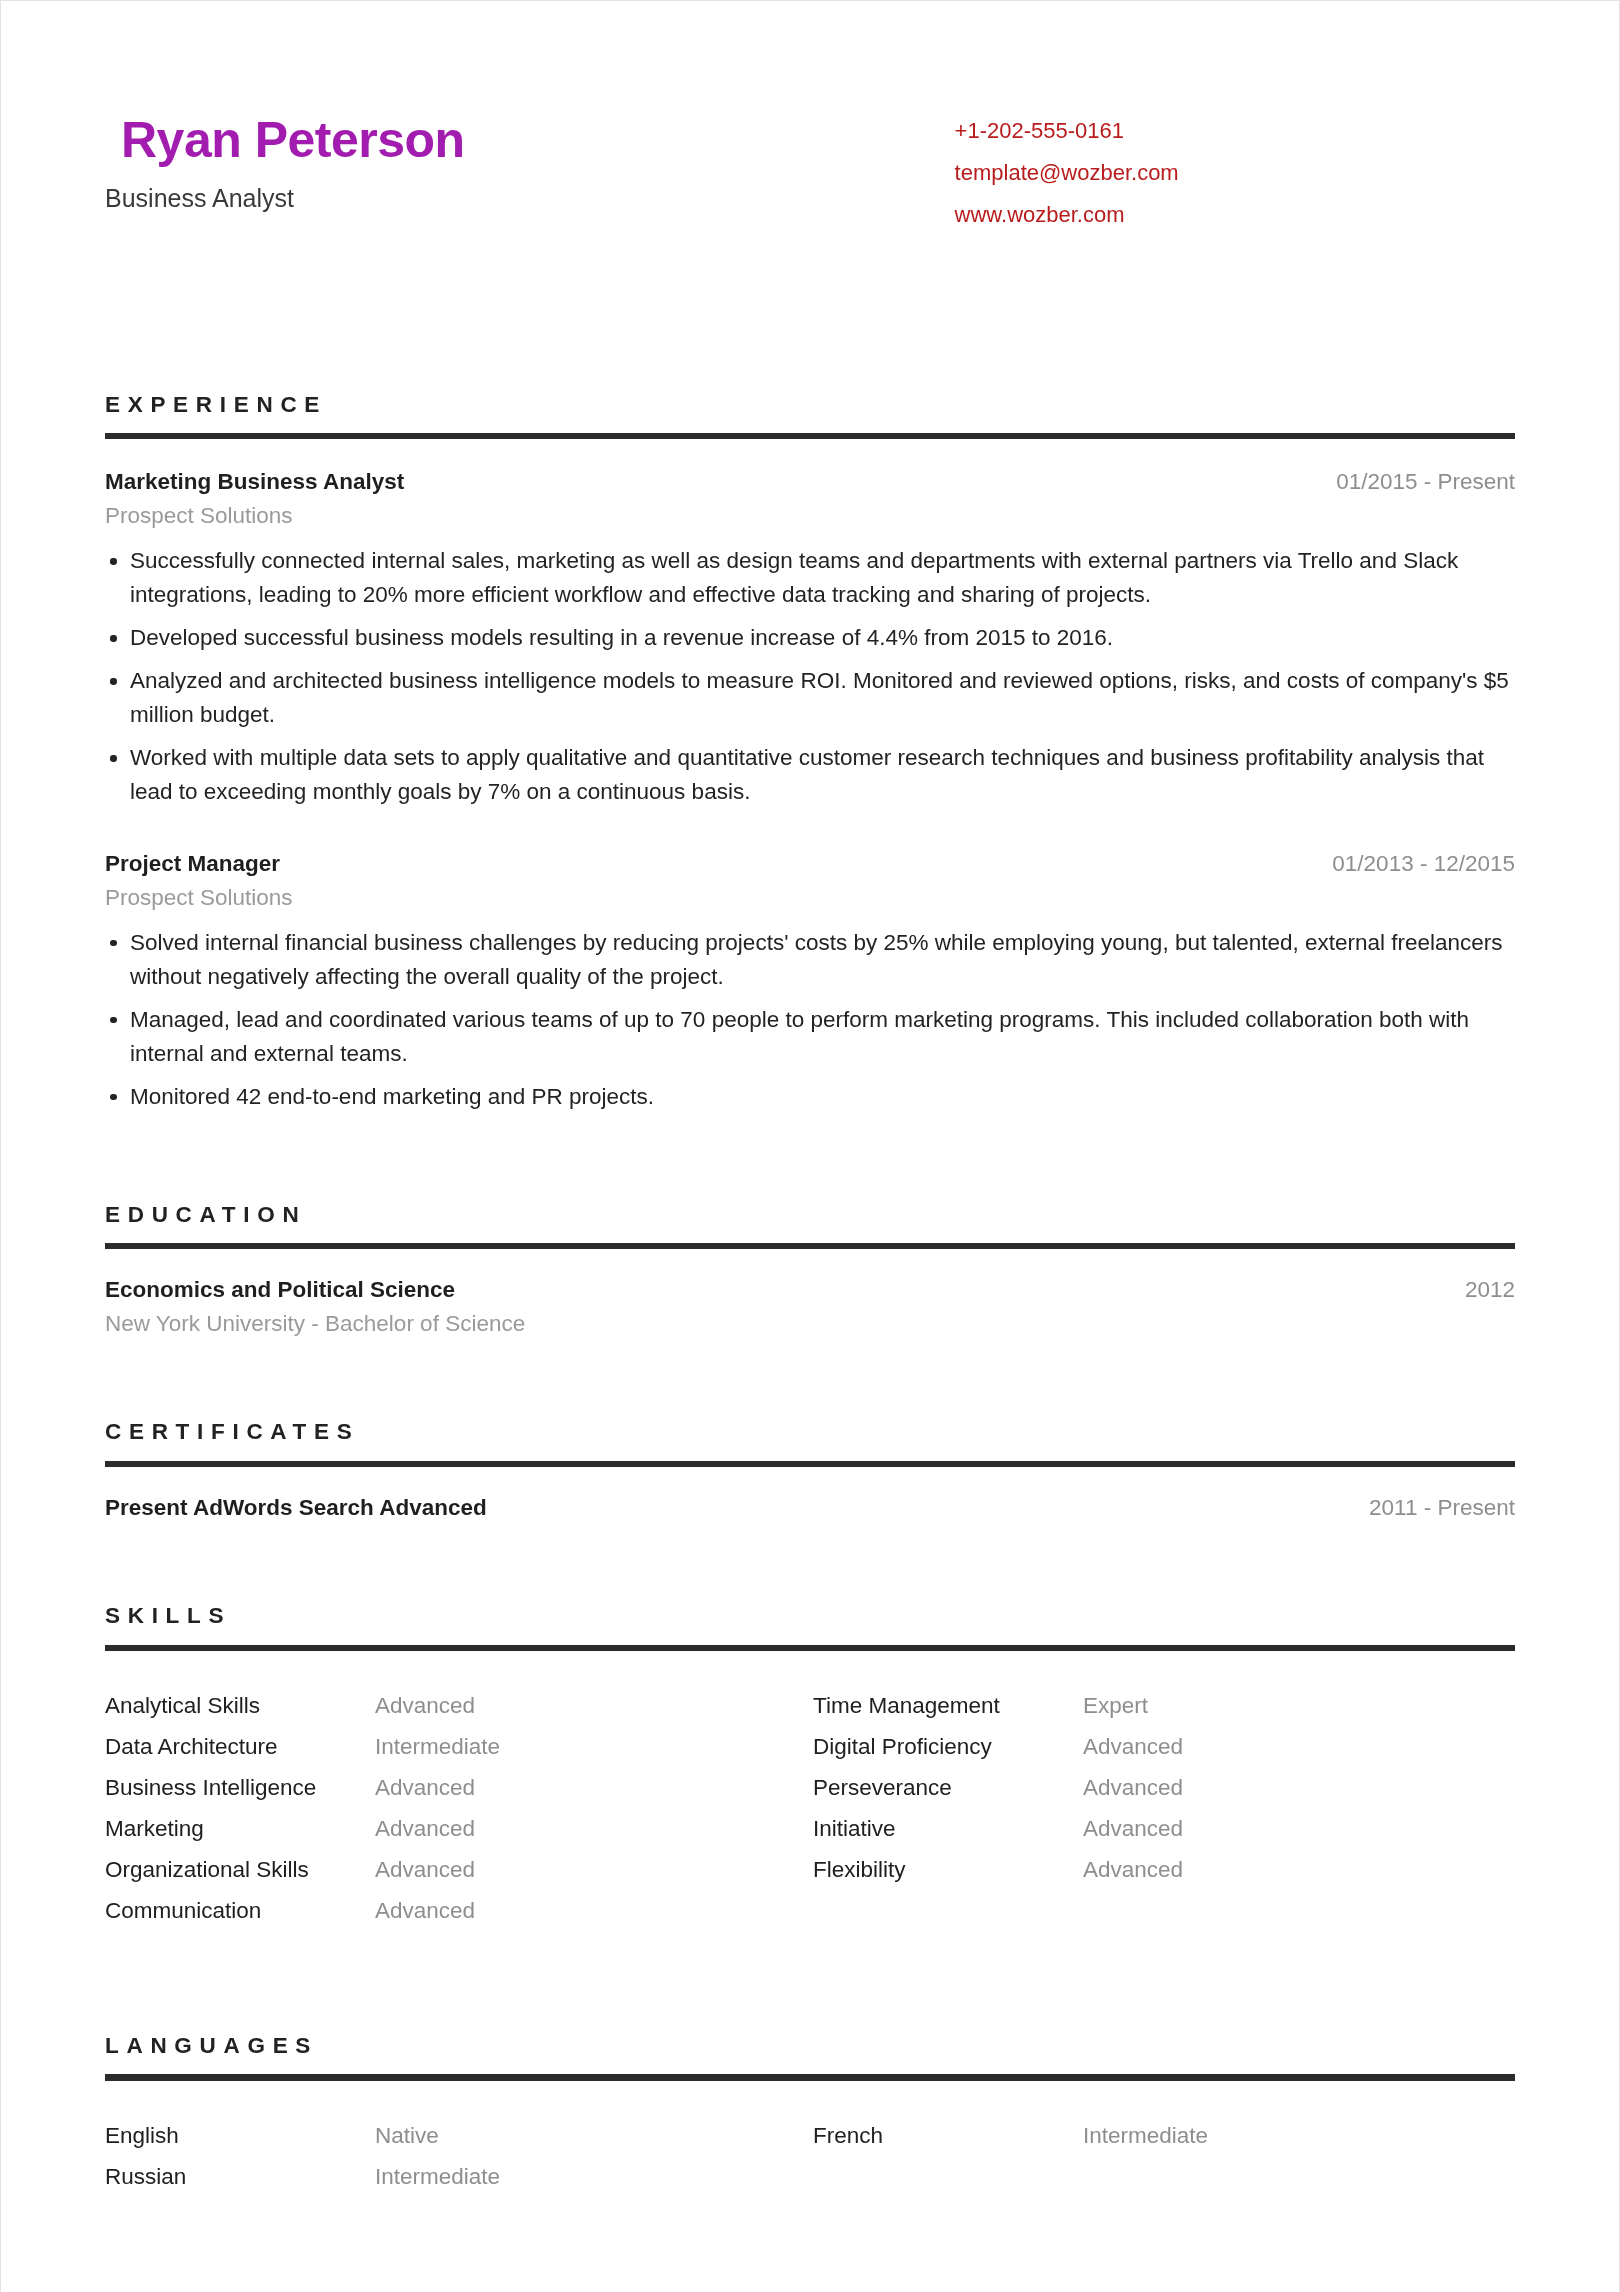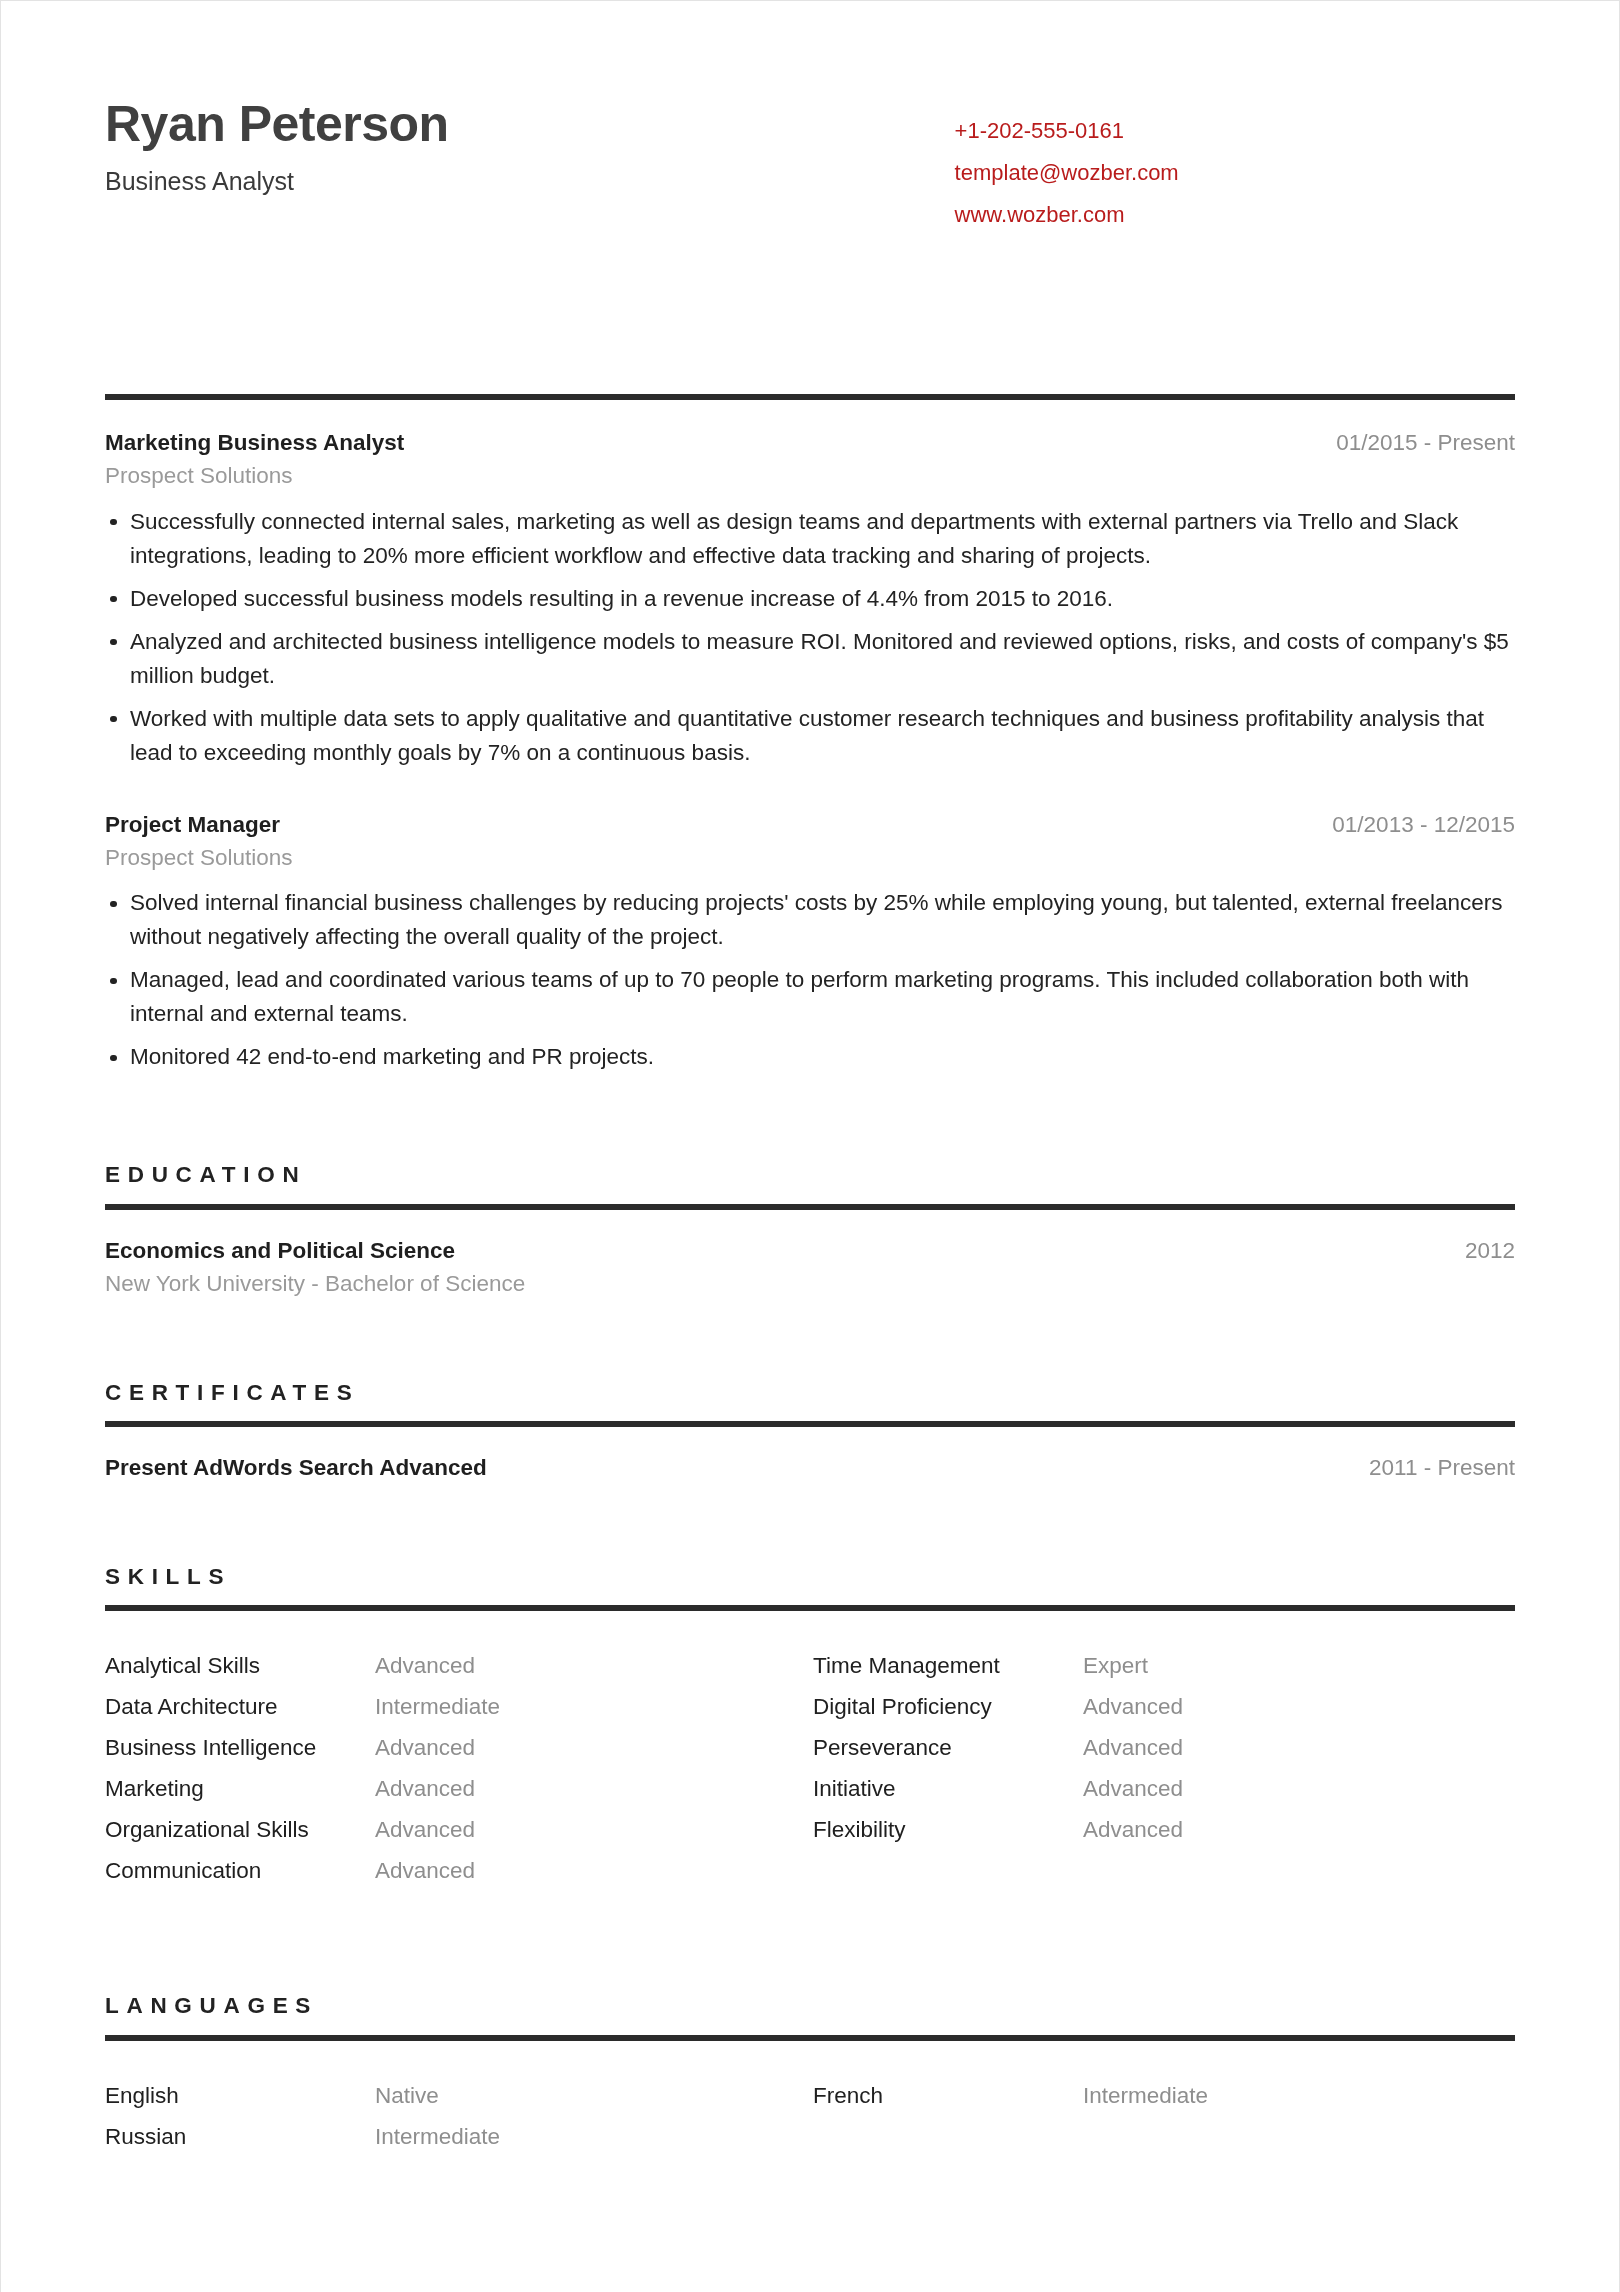--- a/index.html
+++ b/index.html
@@ -42,22 +42,22 @@
   }
   .identity {
     width: 846px;
     flex: 0 0 auto;
   }
   .full-name {
     font-size: 50px;
     font-weight: 700;
     letter-spacing: -0.5px;
     line-height: 1.08;
-    color: #404040;
-    margin: 0;
+    color: #a21caf;
+    margin: 16px;
   }
   .job-title {
     font-size: 25px;
     font-weight: 400;
     color: #3a3a3a;
     margin-top: 15.3px;
     line-height: 1.2;
   }
   .contact {
     flex: 1 1 auto;
@@ -196,20 +196,21 @@
         <div class="job-title">Business Analyst</div>
       </div>
       <div class="contact">
         <div class="contact-line">+1-202-555-0161</div>
         <div class="contact-line">template@wozber.com</div>
         <div class="contact-line">www.wozber.com</div>
       </div>
     </div>
 
     <div class="section sec-experience">
+      <div class="section-title">EXPERIENCE</div>
       <div class="section-rule"></div>
 
       <div class="entries">
 
         <div class="entry">
           <div class="entry-head">
             <div class="entry-title">Marketing Business Analyst</div>
             <div class="entry-date">01/2015 - Present</div>
           </div>
           <div class="entry-sub">Prospect Solutions</div>

